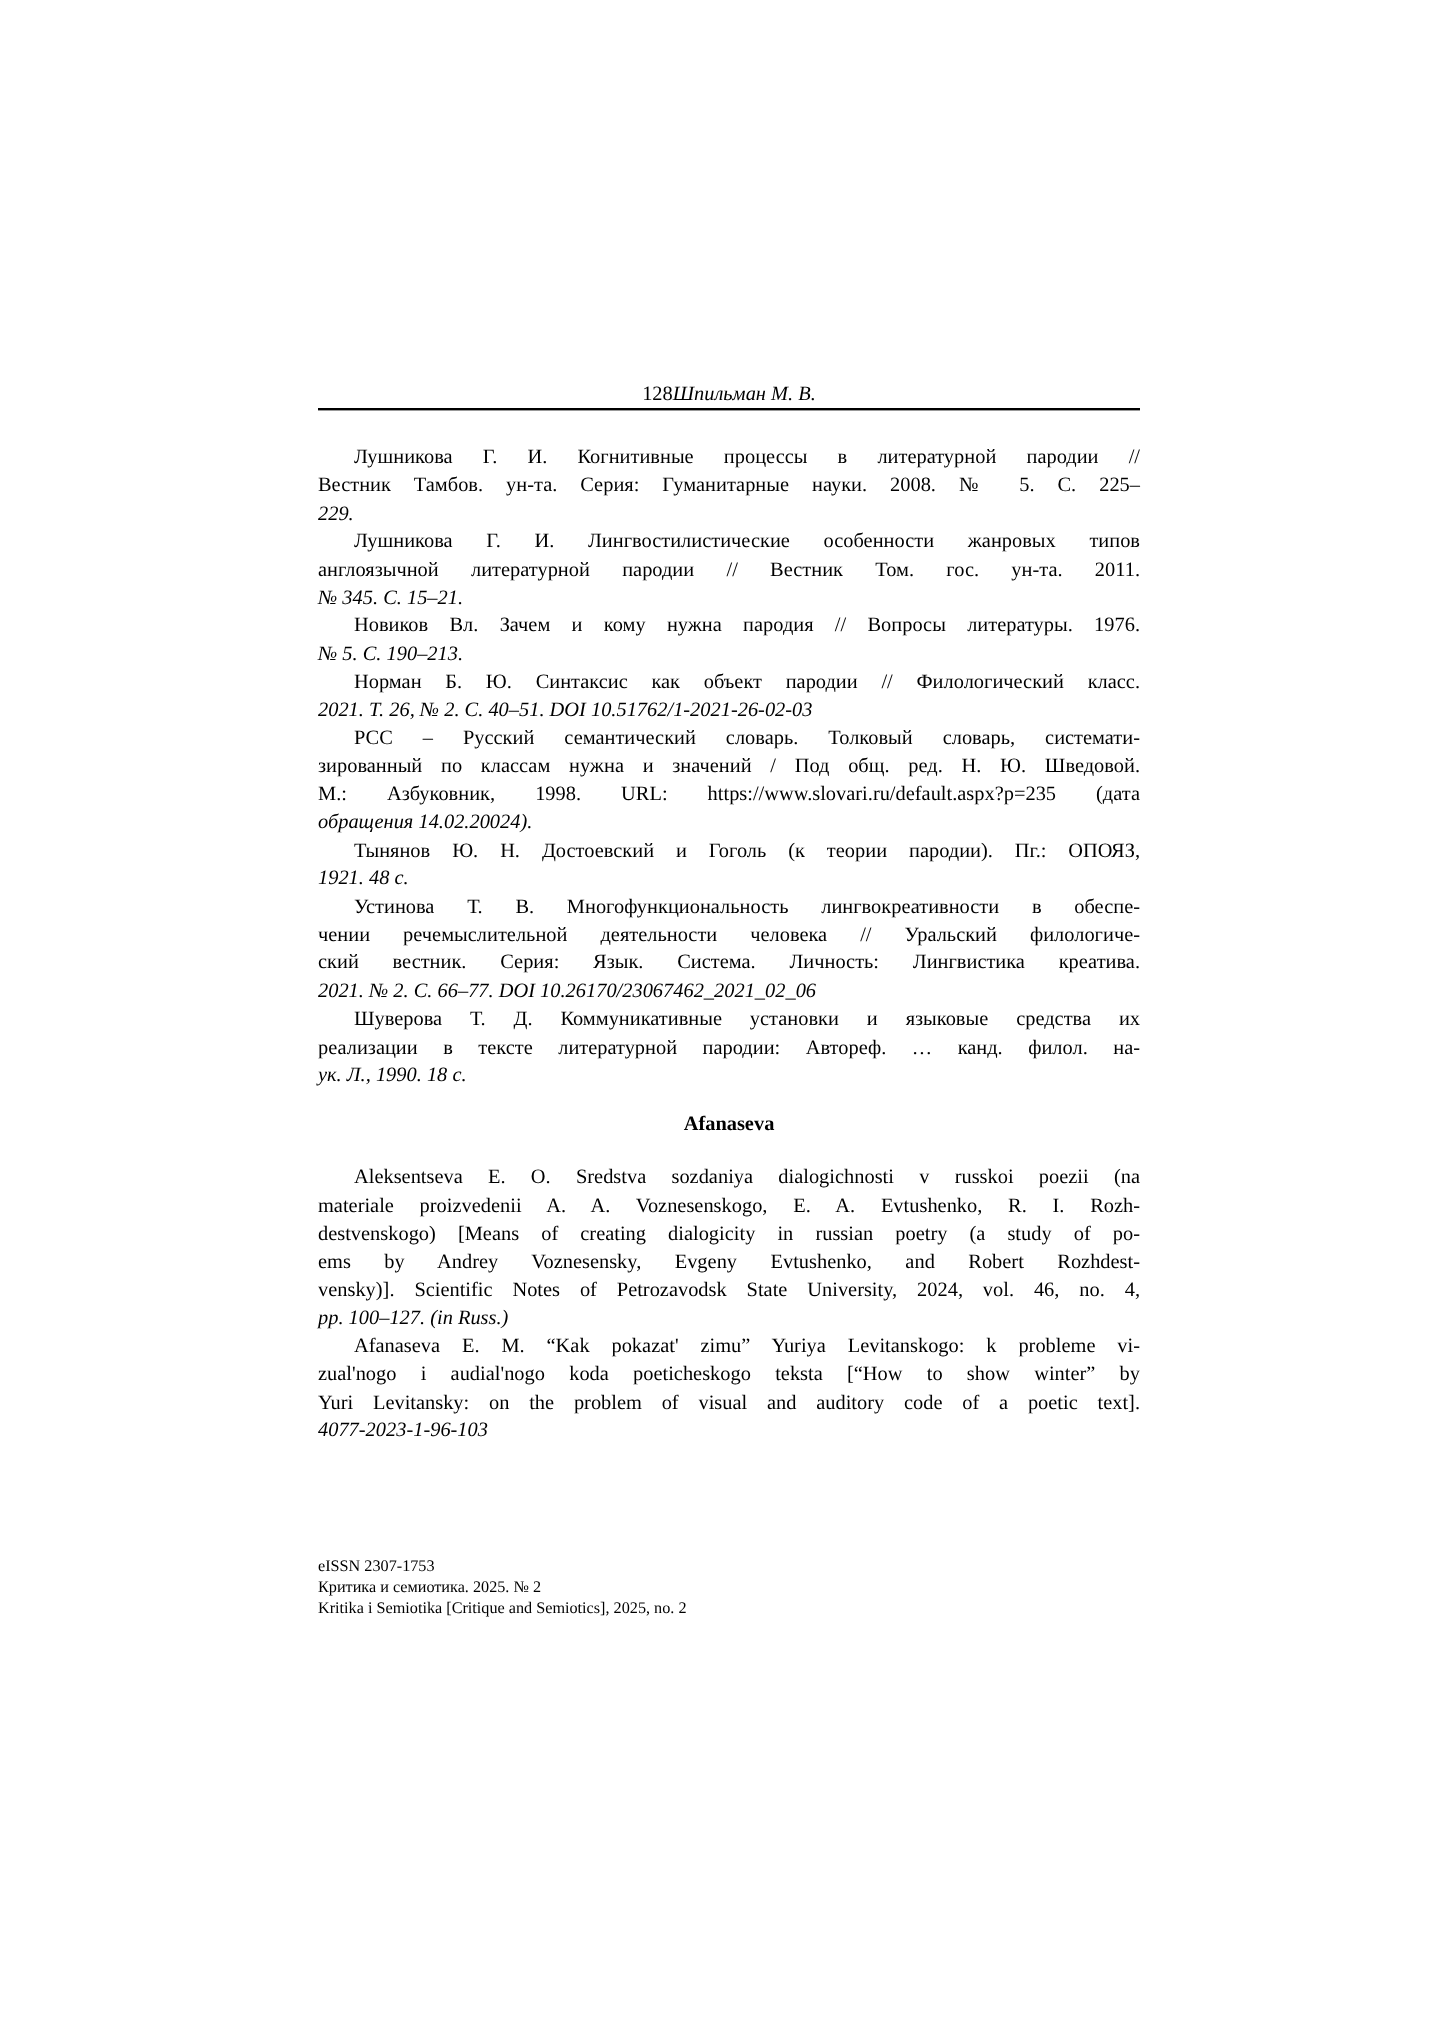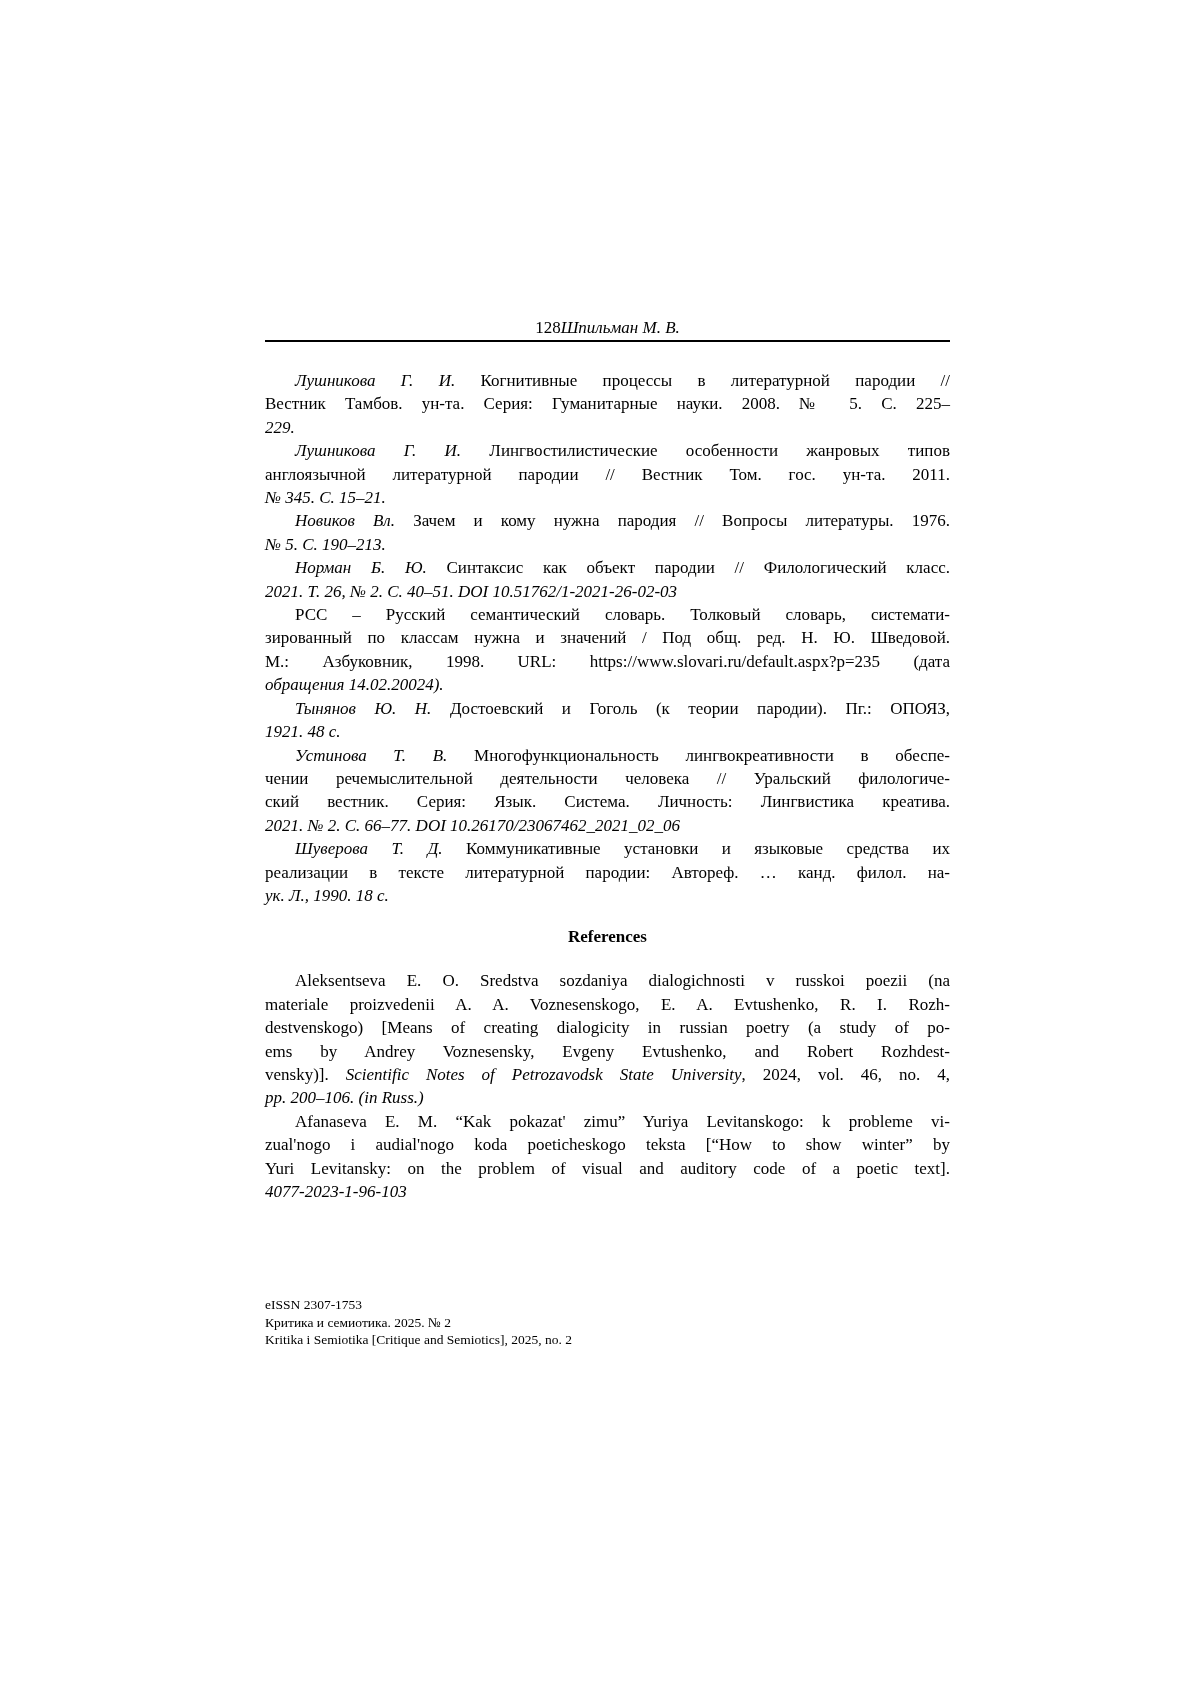--- a/index.html
+++ b/index.html
@@ -20,21 +20,21 @@
   .bib-en { margin-top: 20px; }
   .entry { }
   .line {
     font-size: 17px; line-height: 23.4px;
     text-align: justify;
     text-align-last: justify;
     -moz-text-align-last: justify;
   }
   .line.last { text-align-last: left; font-style: italic; -moz-text-align-last: left; }
   .line.first { text-indent: 30px; }
-  .it { font-style: italic; }
+  .it { }
   .refs-heading { margin: 18px 0 0 0; font-size: 17px; line-height: 24px;
                   font-weight: bold; text-align: center; font-family: "Liberation Serif", serif; }
   .footer { position: absolute; left: 265px; top: 1296px;
             font-size: 13.5px; line-height: 17.5px; }
 </style>
 </head>
 <body>
 
 <div class="content">
 
@@ -79,30 +79,30 @@
         <div class="line"><span>ский вестник. Серия: Язык. Система. Личность: Лингвистика креатива.</span></div>
         <div class="line last"><span>2021. № 2. С. 66–77. DOI 10.26170/23067462_2021_02_06</span></div>
       </div>
       <div class="entry">
         <div class="line first"><span class="it">Шуверова Т. Д.</span><span> Коммуникативные установки и языковые средства их</span></div>
         <div class="line"><span>реализации в тексте литературной пародии: Автореф. … канд. филол. на-</span></div>
         <div class="line last"><span>ук. Л., 1990. 18 с.</span></div>
       </div>
     </section>
 
-  <h2 class="refs-heading">References</h2>
+  <h2 class="refs-heading">Afanaseva</h2>
 
   <section class="bib bib-en" id="bib-en">
       <div class="entry">
         <div class="line first"><span>Aleksentseva E. O. Sredstva sozdaniya dialogichnosti v russkoi poezii (na</span></div>
         <div class="line"><span>materiale proizvedenii A. A. Voznesenskogo, E. A. Evtushenko, R. I. Rozh-</span></div>
         <div class="line"><span>destvenskogo) [Means of creating dialogicity in russian poetry (a study of po-</span></div>
         <div class="line"><span>ems by Andrey Voznesensky, Evgeny Evtushenko, and Robert Rozhdest-</span></div>
         <div class="line"><span>vensky)]. </span><span class="it">Scientific Notes of Petrozavodsk State University</span><span>, 2024, vol. 46, no. 4,</span></div>
-        <div class="line last"><span>pp. 200–106. (in Russ.)</span></div>
+        <div class="line last"><span>pp. 100–127. (in Russ.)</span></div>
       </div>
       <div class="entry">
         <div class="line first"><span>Afanaseva E. M. “Kak pokazat' zimu” Yuriya Levitanskogo: k probleme vi-</span></div>
         <div class="line"><span>zual'nogo i audial'nogo koda poeticheskogo teksta [“How to show winter” by</span></div>
         <div class="line"><span>Yuri Levitansky: on the problem of visual and auditory code of a poetic text].</span></div>
         <div class="line last"><span>4077-2023-1-96-103</span></div>
       </div>
     </section>
 
 </div>

